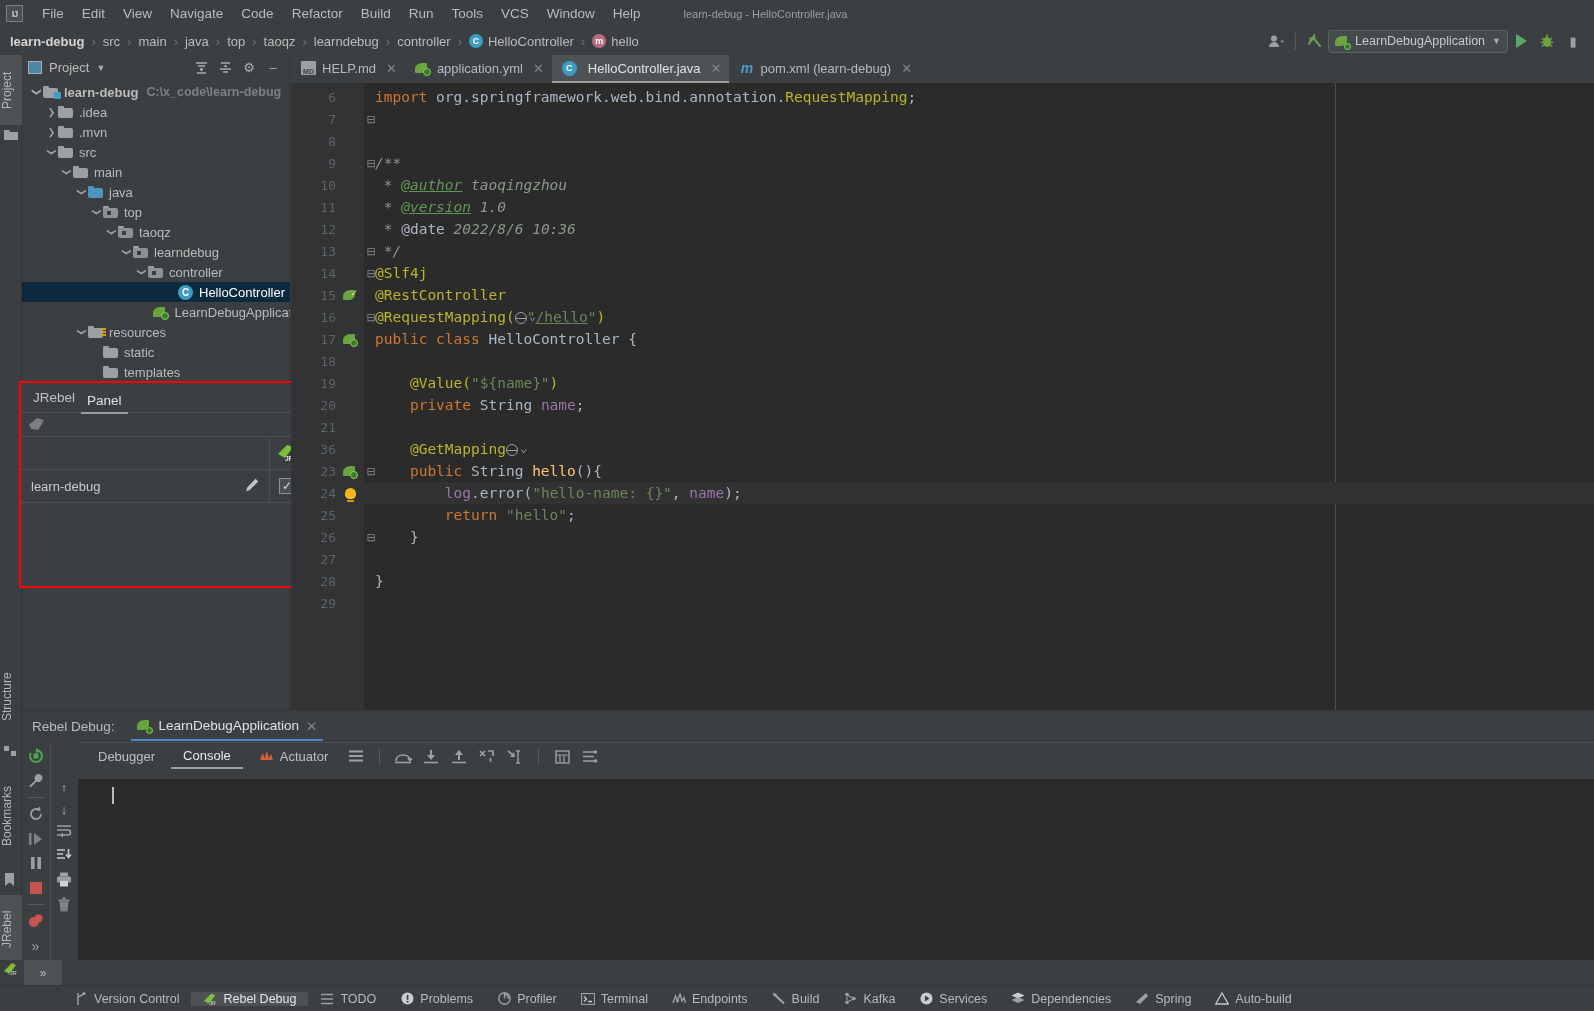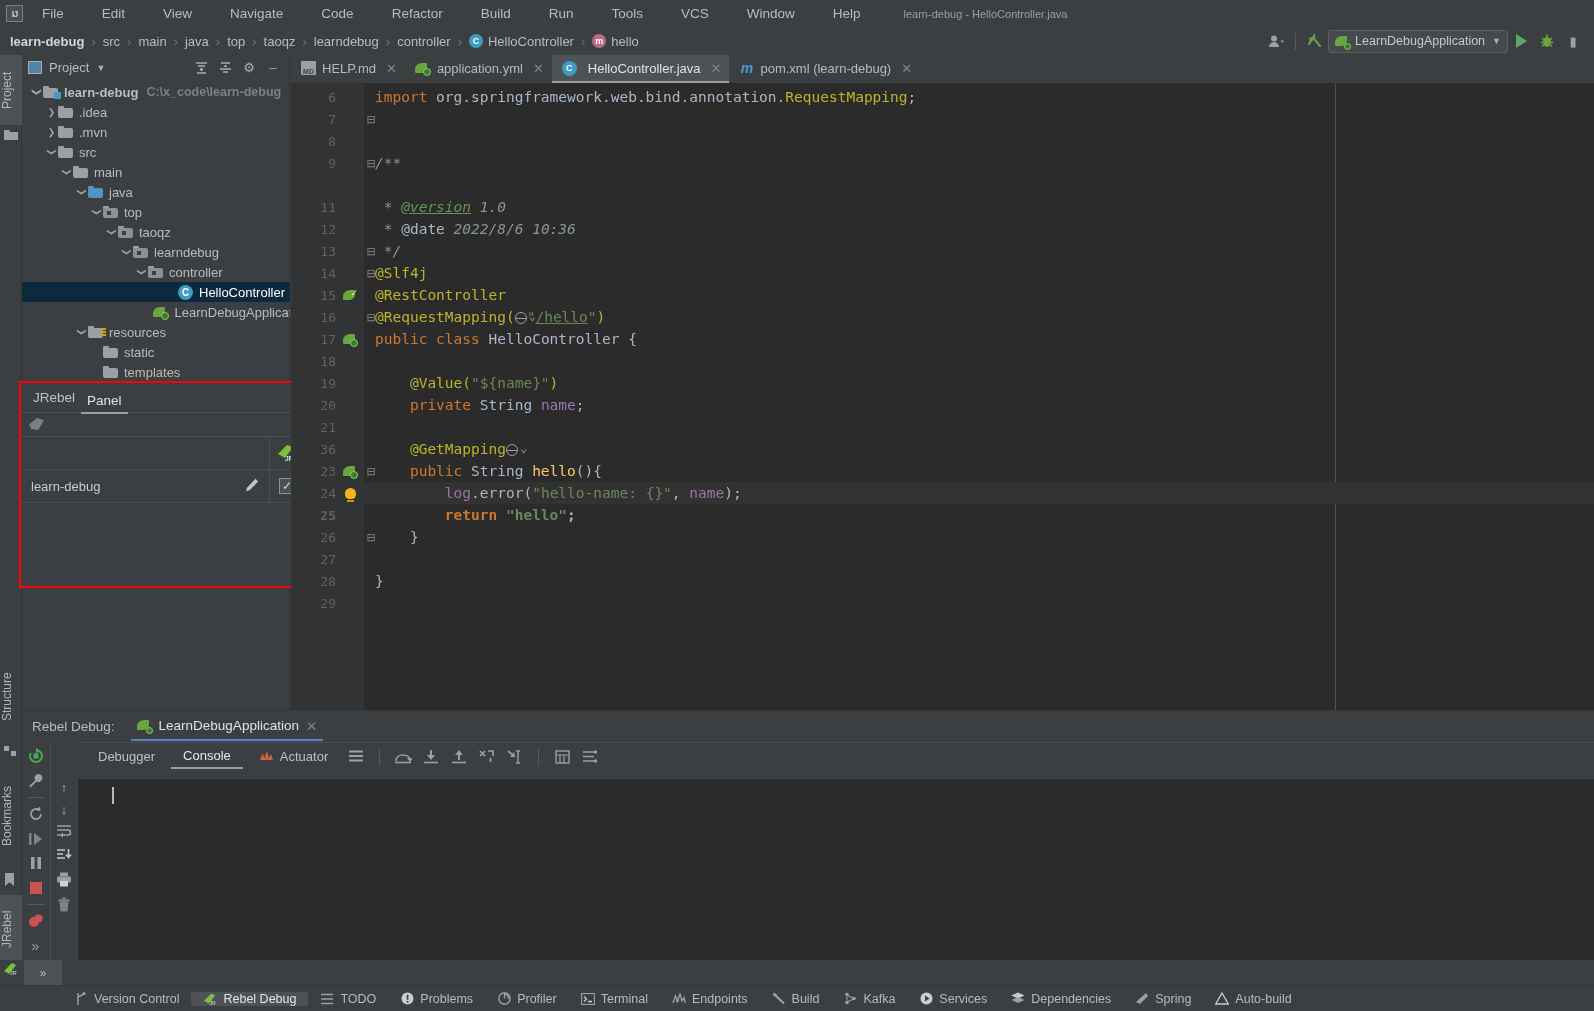--- a/index.html
+++ b/index.html
@@ -255,21 +255,21 @@
   .expand{ position:absolute; left:24px; bottom:26px; width:38px; height:25px; background:#4e5254;
            color:#b7bbbe; font-size:12px; display:flex;align-items:center;justify-content:center;}
 </style>
 </head>
 <body>
 
 <div class="app">
 
   <div class="menubar">
     <div class="ij-logo">IJ</div>
-    <div id="menu-items" style="display:flex;align-items:center;gap:20px;">
+    <div id="menu-items" style="display:flex;align-items:center;">
         <div class="menu-item">File</div>
         <div class="menu-item">Edit</div>
         <div class="menu-item">View</div>
         <div class="menu-item">Navigate</div>
         <div class="menu-item">Code</div>
         <div class="menu-item">Refactor</div>
         <div class="menu-item">Build</div>
         <div class="menu-item">Run</div>
         <div class="menu-item">Tools</div>
         <div class="menu-item">VCS</div>
@@ -644,20 +644,24 @@
         </div>
         <div class="eline" style="top: 47px;">
           <span class="lnum">8</span>
           <span class="code"></span>
         </div>
         <div class="eline" style="top: 69px;">
           <span class="lnum">9</span>
           <span class="fold">⊟</span>
           <span class="code"><span class="jdtxt">/**</span></span>
         </div>
+        <div class="eline" style="top: 91px;">
+          <span class="lnum">10</span>
+          <span class="code"><span class="jdtxt"> * </span><span class="jdt">@author</span><span class="jdtxt"> taoqingzhou</span></span>
+        </div>
         <div class="eline" style="top: 113px;">
           <span class="lnum">11</span>
           <span class="code"><span class="jdtxt"> * </span><span class="jdt">@version</span><span class="jdtxt"> 1.0</span></span>
         </div>
         <div class="eline" style="top: 135px;">
           <span class="lnum">12</span>
           <span class="code"><span class="jdtxt"> * </span><span class="jdt-hl">@date</span><span class="jdtxt"> 2022/8/6 10:36</span></span>
         </div>
         <div class="eline" style="top: 157px;">
           <span class="lnum">13</span>
@@ -726,21 +730,21 @@
           <span class="code"><span class="t">    </span><span class="k">public </span><span class="cls">String </span><span class="mth">hello</span><span class="t">(){</span></span>
         </div>
         <div class="caretline" style="top: 399px;"></div>
         <div class="eline" style="top: 399px;">
           <span class="lnum">24</span>
           <span class="gmark">
             <span class="bulb"></span>
           </span>
           <span class="code"><span class="t">        </span><span class="f">log</span><span class="t">.</span><span class="t">error(</span><span class="s">"hello-name: {}"</span><span class="t">, </span><span class="f">name</span><span class="t">);</span></span>
         </div>
-        <div class="eline" style="top: 421px; font-weight: bold;">
+        <div class="eline" style="top: 421px;">
           <span class="lnum">25</span>
           <span class="code"><span class="t">        </span><span class="k">return </span><span class="s">"hello"</span><span class="t">;</span></span>
         </div>
         <div class="eline" style="top: 443px;">
           <span class="lnum">26</span>
           <span class="fold">⊟</span>
           <span class="code"><span class="t">    }</span></span>
         </div>
         <div class="eline" style="top: 465px;">
           <span class="lnum">27</span>

